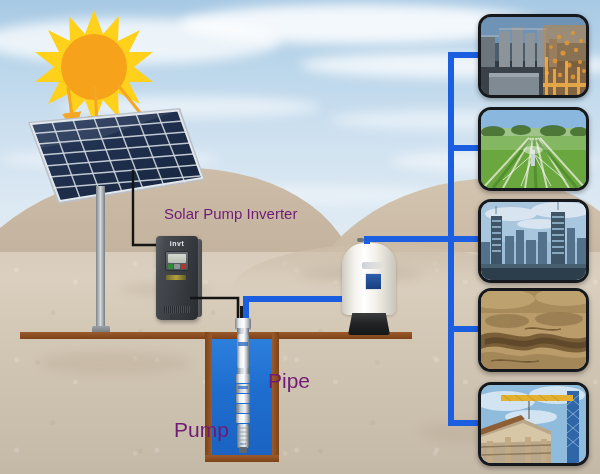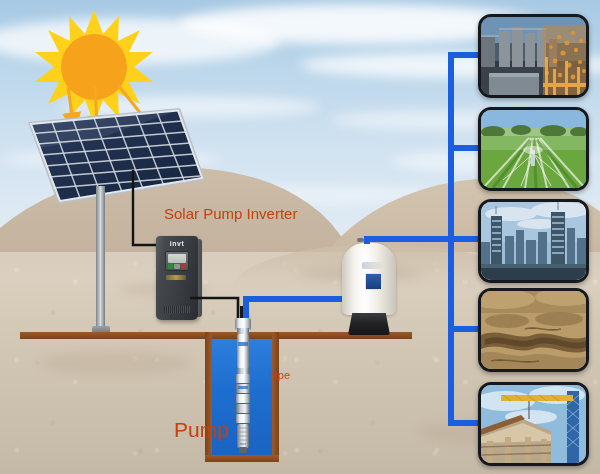--- a/index.html
+++ b/index.html
@@ -216,26 +216,26 @@
   
   .thumb{
     position:absolute;width:105px;height:78px;
     border:3px solid #15181c;border-radius:13px;
     overflow:hidden;
     box-shadow:0 2px 5px rgba(0,0,0,.35);
   }
   .thumb .inner{position:absolute;inset:0;}
   
   .label{
-    position:absolute;color:#c2410c;
+    position:absolute;color:#701a75;
     font-family:"Liberation Sans", sans-serif;
     white-space:nowrap;
   }
   .label-inverter{left:164px;top:205px;font-size:15px;}
-  .label-pipe{left:268px;top:369px;font-size:11px;}
+  .label-pipe{left:268px;top:369px;font-size:21px;}
   .label-pump{left:174px;top:418px;font-size:21px;}
 </style>
 </head>
 <body>
 
 <div id="scene">
 
   <div class="sky"></div>
   <div class="cloud c1"></div>
   <div class="cloud c2"></div>

